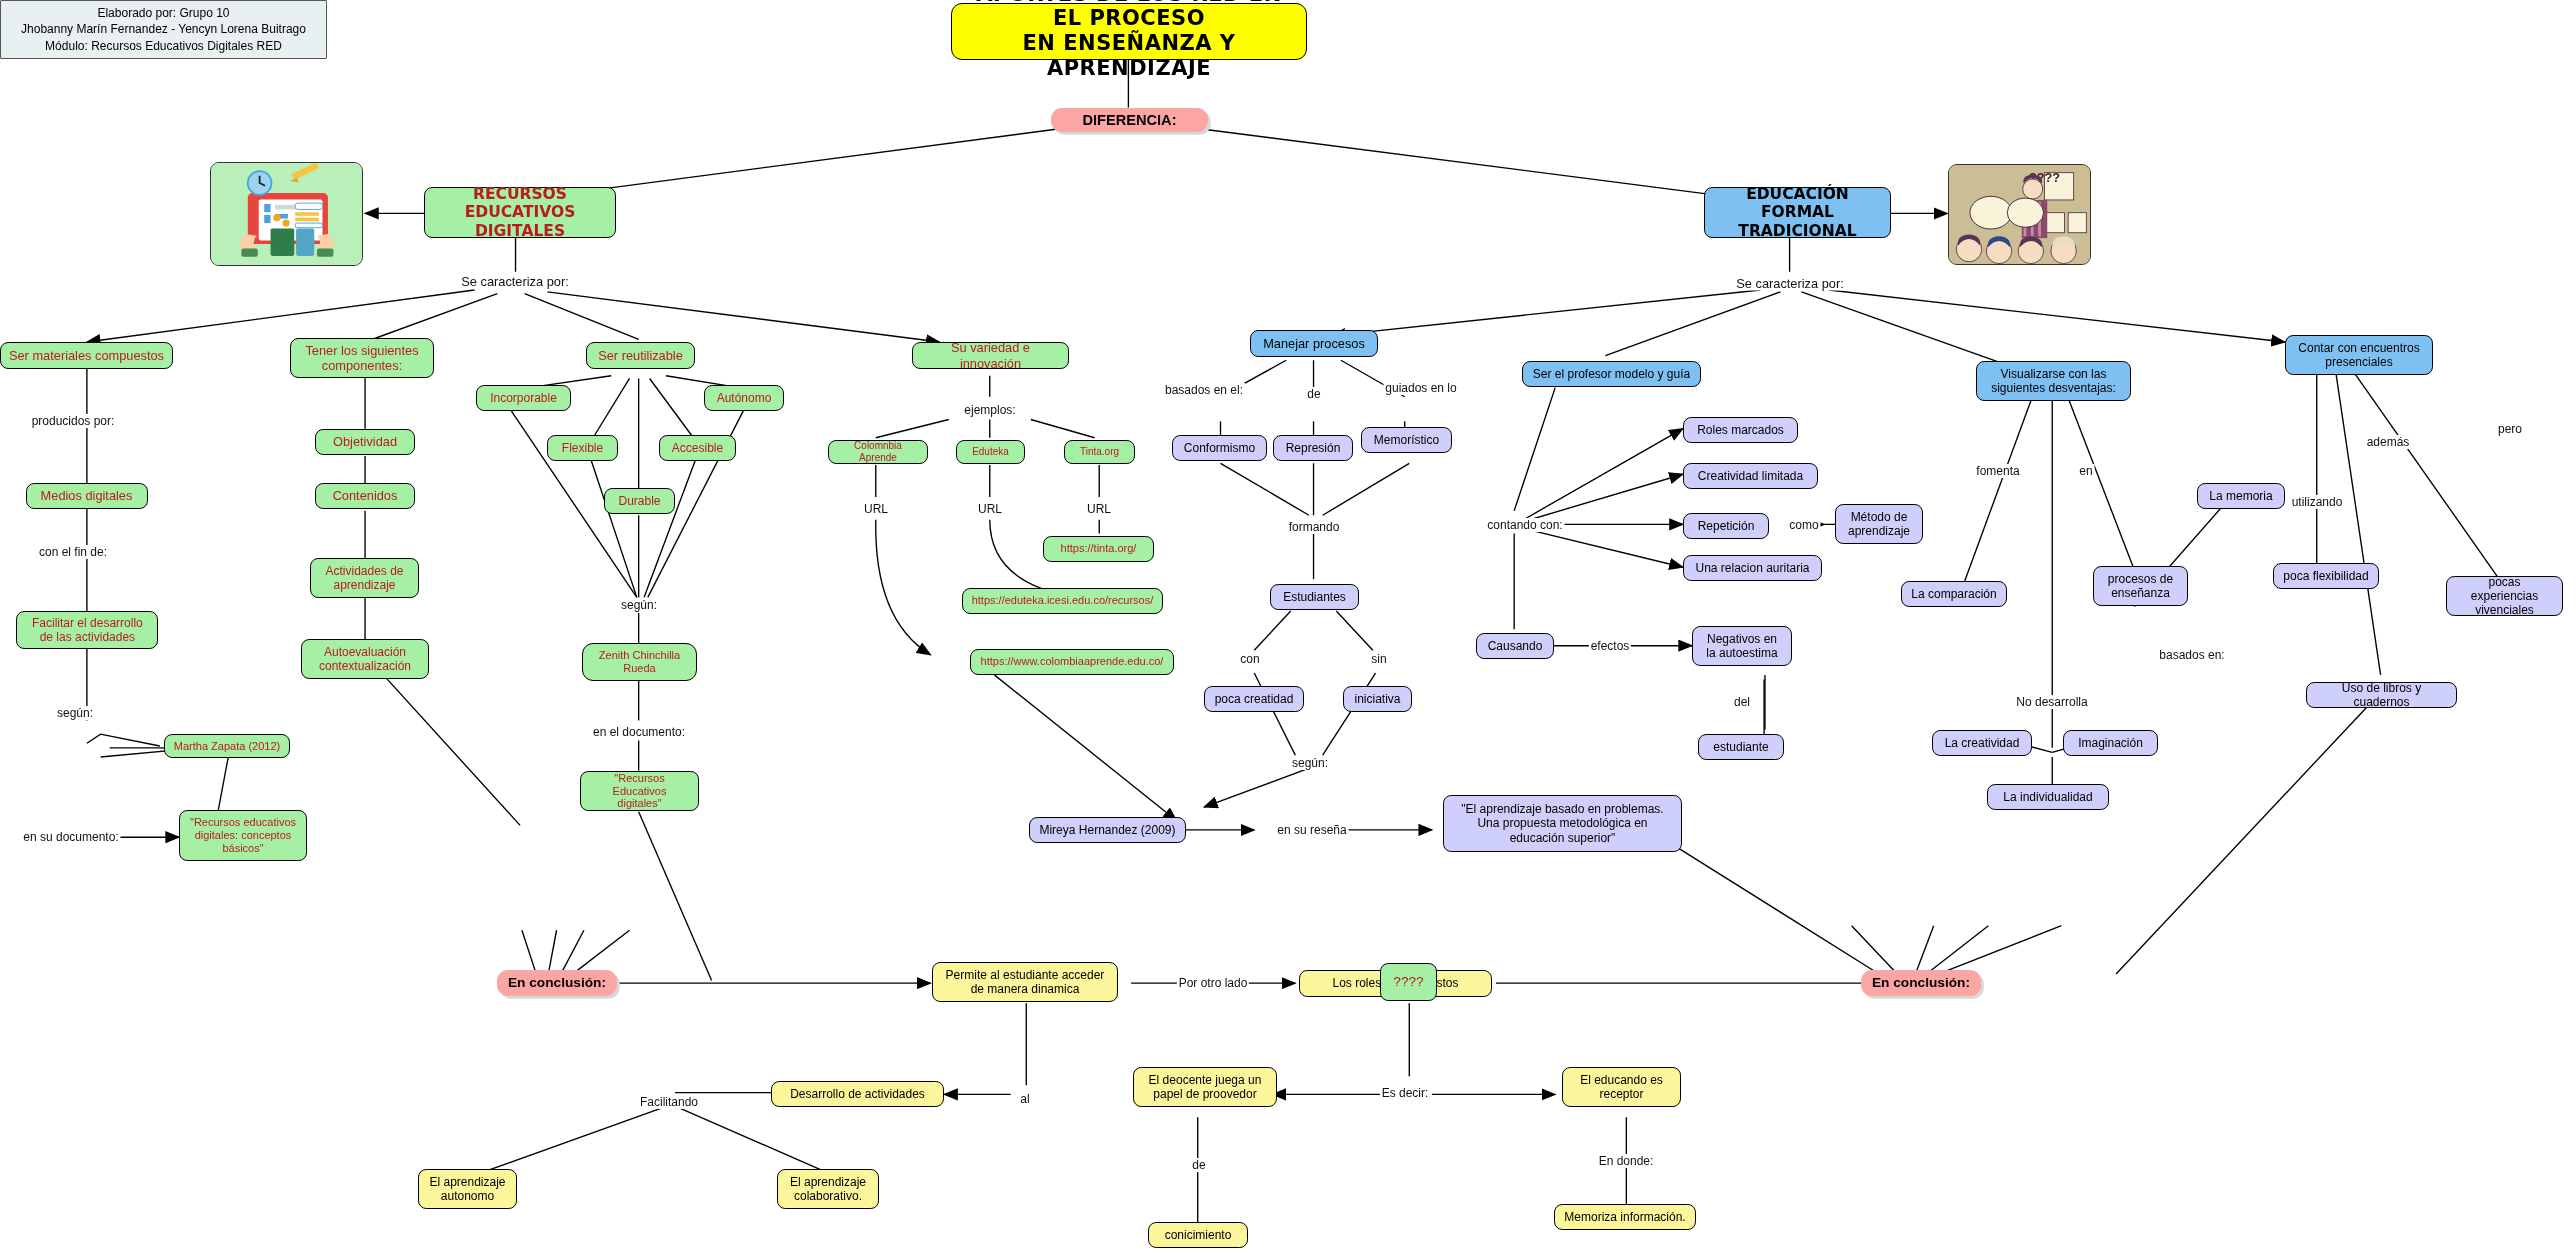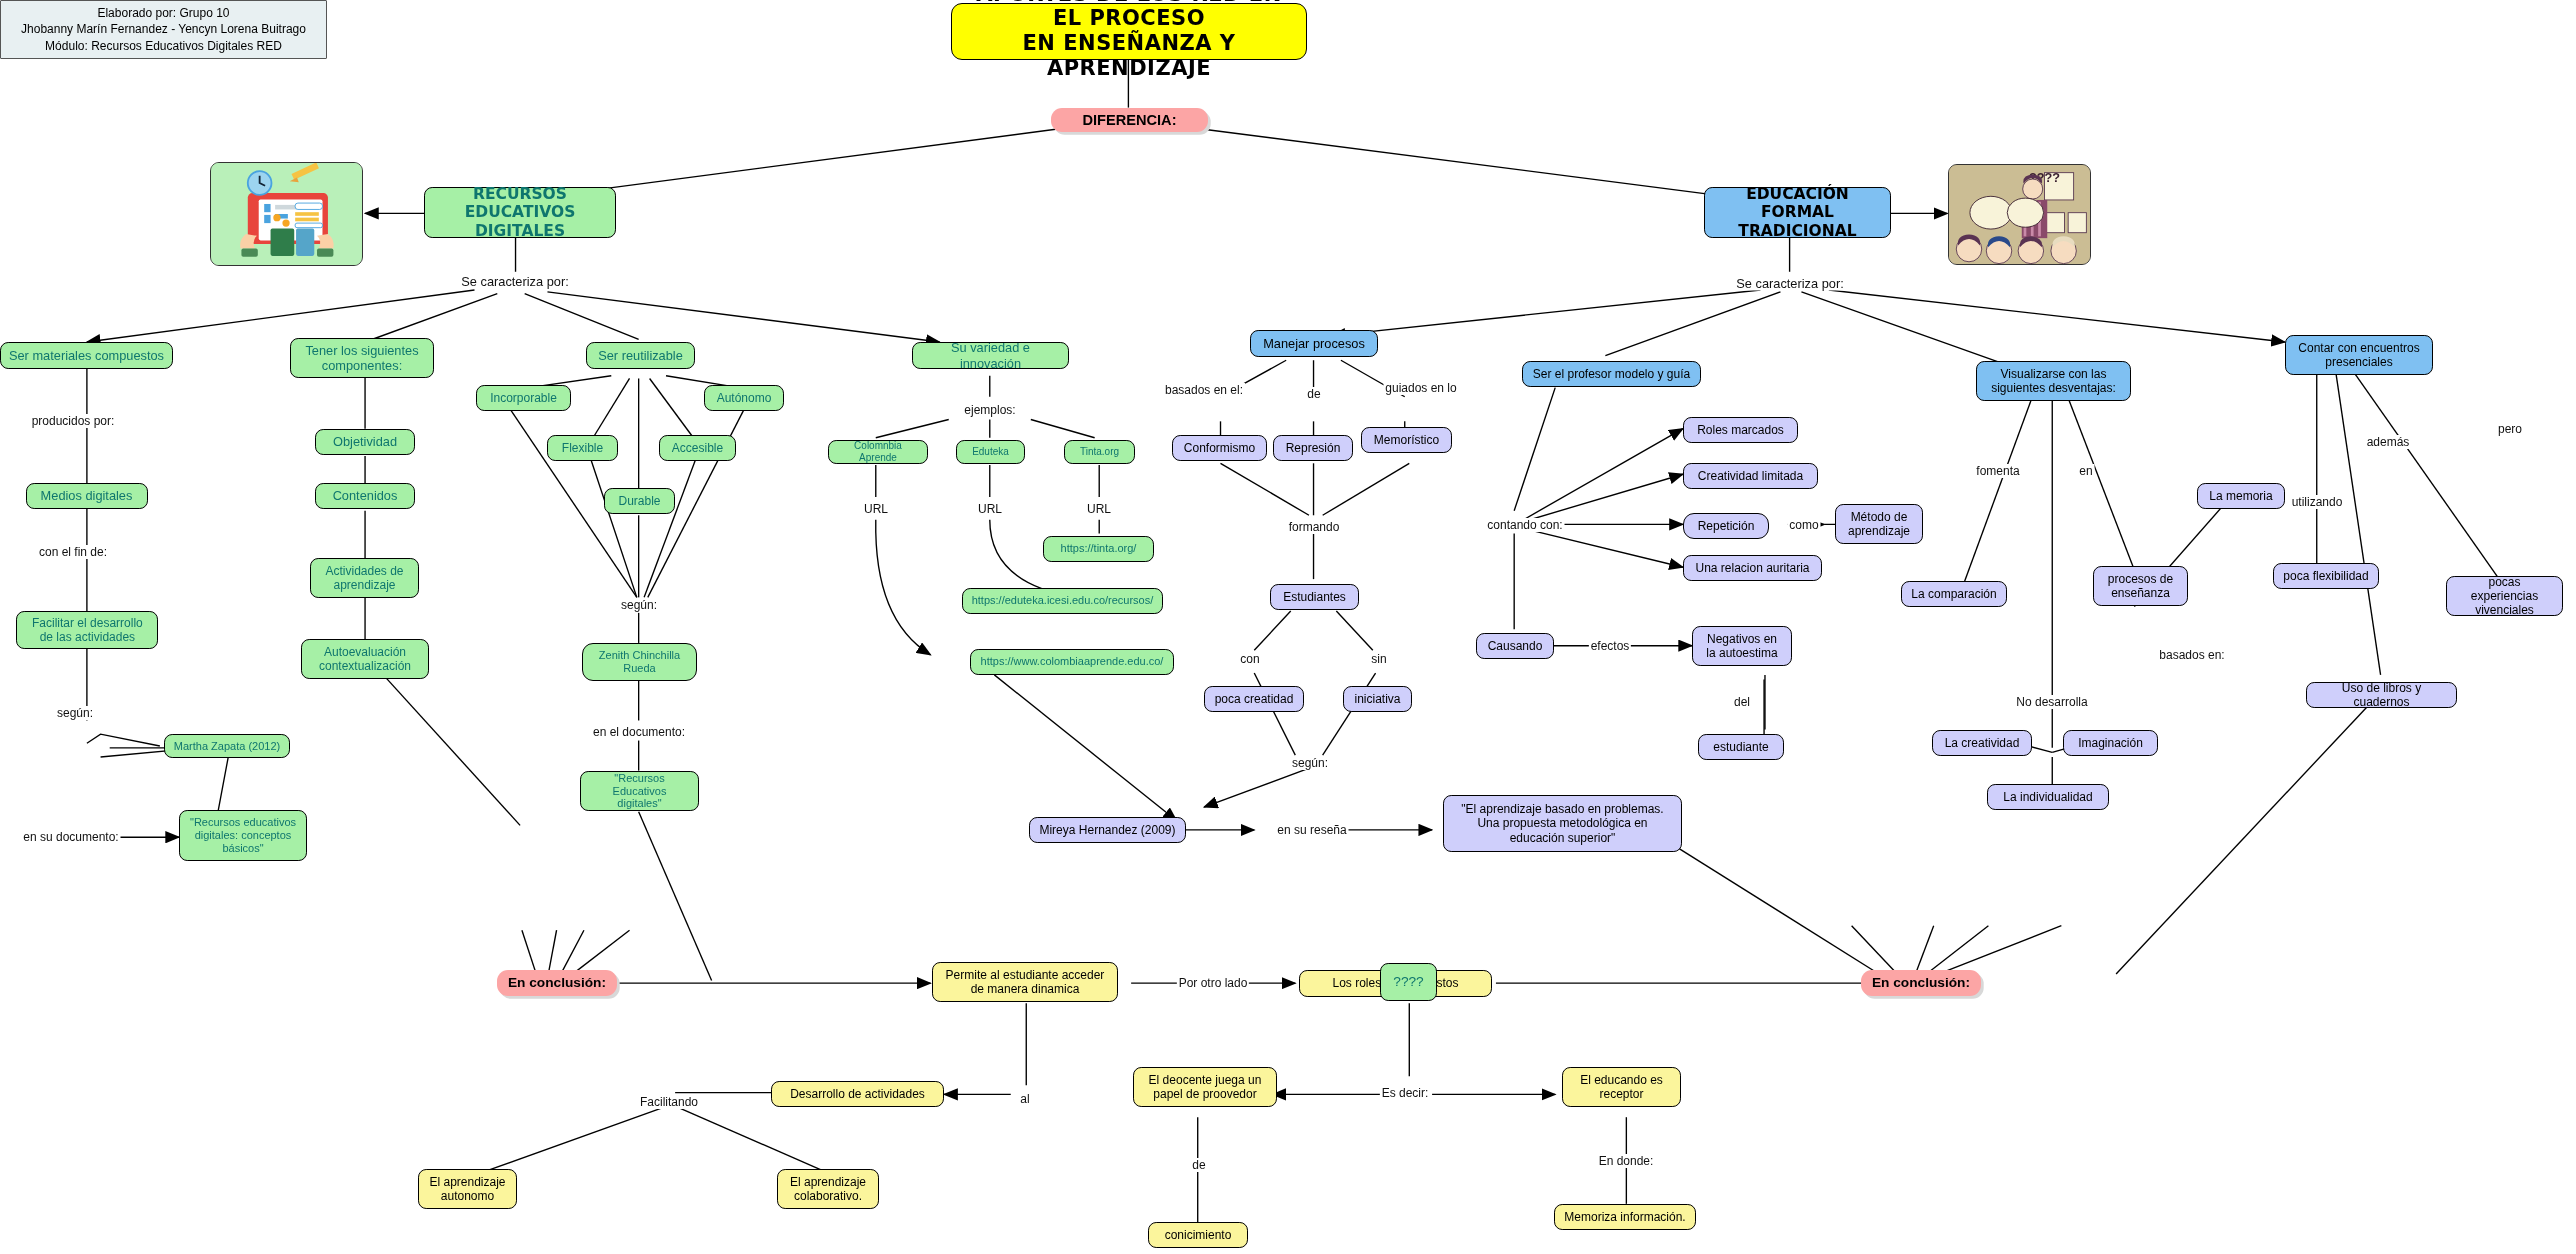--- a/index.html
+++ b/index.html
@@ -2,21 +2,21 @@
 <html style="font-size:14.6px"><head>
 <meta charset="utf-8">
 <style>
   html,body{margin:0;padding:0;background:#fff;}
   body{font-family:"Liberation Sans",sans-serif;}
   #stage{position:relative;width:2576px;height:1254px;background:#fff;overflow:hidden;}
   svg.edges{position:absolute;left:0;top:0;width:2576px;height:1254px;pointer-events:none;}
   .node{position:absolute;box-sizing:border-box;border:1.3px solid #000;border-radius:8.2px;
         display:flex;align-items:center;justify-content:center;text-align:center;
         line-height:1.18;padding:2.7px 6.4px;white-space:pre-line;}
-  .green{background:#a6f0a6;color:#0f766e;}
+  .green{background:#a6f0a6;color:#b91c1c;}
   .lav{background:#cfcffb;color:#000;}
   .blue{background:#7fc0f2;color:#000;}
   .yellow{background:#fbf59c;color:#000;}
   .credits{background:#e8f0f2;border:1.1px solid #555;border-radius:1px;}
   .title-node{background:#ffff00;border:1.8px solid #000;border-radius:11px;font-weight:bold;
               letter-spacing:0.5px;}
   .comic{font-family:"DejaVu Sans",sans-serif;font-weight:bold;}
   .pill{position:absolute;background:#fca5a5;border-radius:11px;font-weight:bold;
         display:flex;align-items:center;justify-content:center;box-shadow:2.7px 2.7px 0 #d8d8d8;
         box-sizing:border-box;}
@@ -313,21 +313,21 @@
   <div class="node lav" style="left:1029px;top:817px;width:157px;height:25.5px;font-size:12px;">Mireya Hernandez (2009)</div>
   <div class="lbl" style="left:1312px;top:830px;font-size:12px;">en su reseña</div>
   <div class="node lav" style="left:1443px;top:795px;width:239px;height:57px;font-size:12px;">"El aprendizaje basado en problemas.
 Una propuesta metodológica en
 educación superior"</div>
 
   <div class="node blue" style="left:1522px;top:361px;width:179px;height:25.5px;font-size:12px;">Ser el profesor modelo y guía</div>
   <div class="lbl" style="left:1525px;top:525px;font-size:12px;">contando con:</div>
   <div class="node lav" style="left:1683px;top:417px;width:115px;height:25.5px;font-size:12px;">Roles marcados</div>
   <div class="node lav" style="left:1683px;top:463px;width:135px;height:25.5px;font-size:12px;">Creatividad limitada</div>
-  <div class="node lav" style="left:1683px;top:513px;width:86px;height:25.5px;font-size:12px;border-radius:11px;">Repetición</div>
+  <div class="node lav" style="left:1683px;top:513px;width:86px;height:25.5px;font-size:12px;">Repetición</div>
   <div class="lbl" style="left:1804px;top:525px;font-size:12px;">como</div>
   <div class="node lav" style="left:1835px;top:504px;width:88px;height:40px;font-size:12px;">Método de
 aprendizaje</div>
   <div class="node lav" style="left:1683px;top:555px;width:139px;height:25.5px;font-size:12px;">Una relacion auritaria</div>
   <div class="node lav" style="left:1476px;top:633px;width:78px;height:25.5px;font-size:12px;">Causando</div>
   <div class="lbl" style="left:1610px;top:646px;font-size:12px;">efectos</div>
   <div class="node lav" style="left:1692px;top:626px;width:100px;height:40px;font-size:12px;">Negativos en
 la autoestima</div>
   <div class="lbl" style="left:1742px;top:702px;font-size:12px;">del</div>
   <div class="node lav" style="left:1698px;top:734px;width:86px;height:25.5px;font-size:12px;">estudiante</div>

